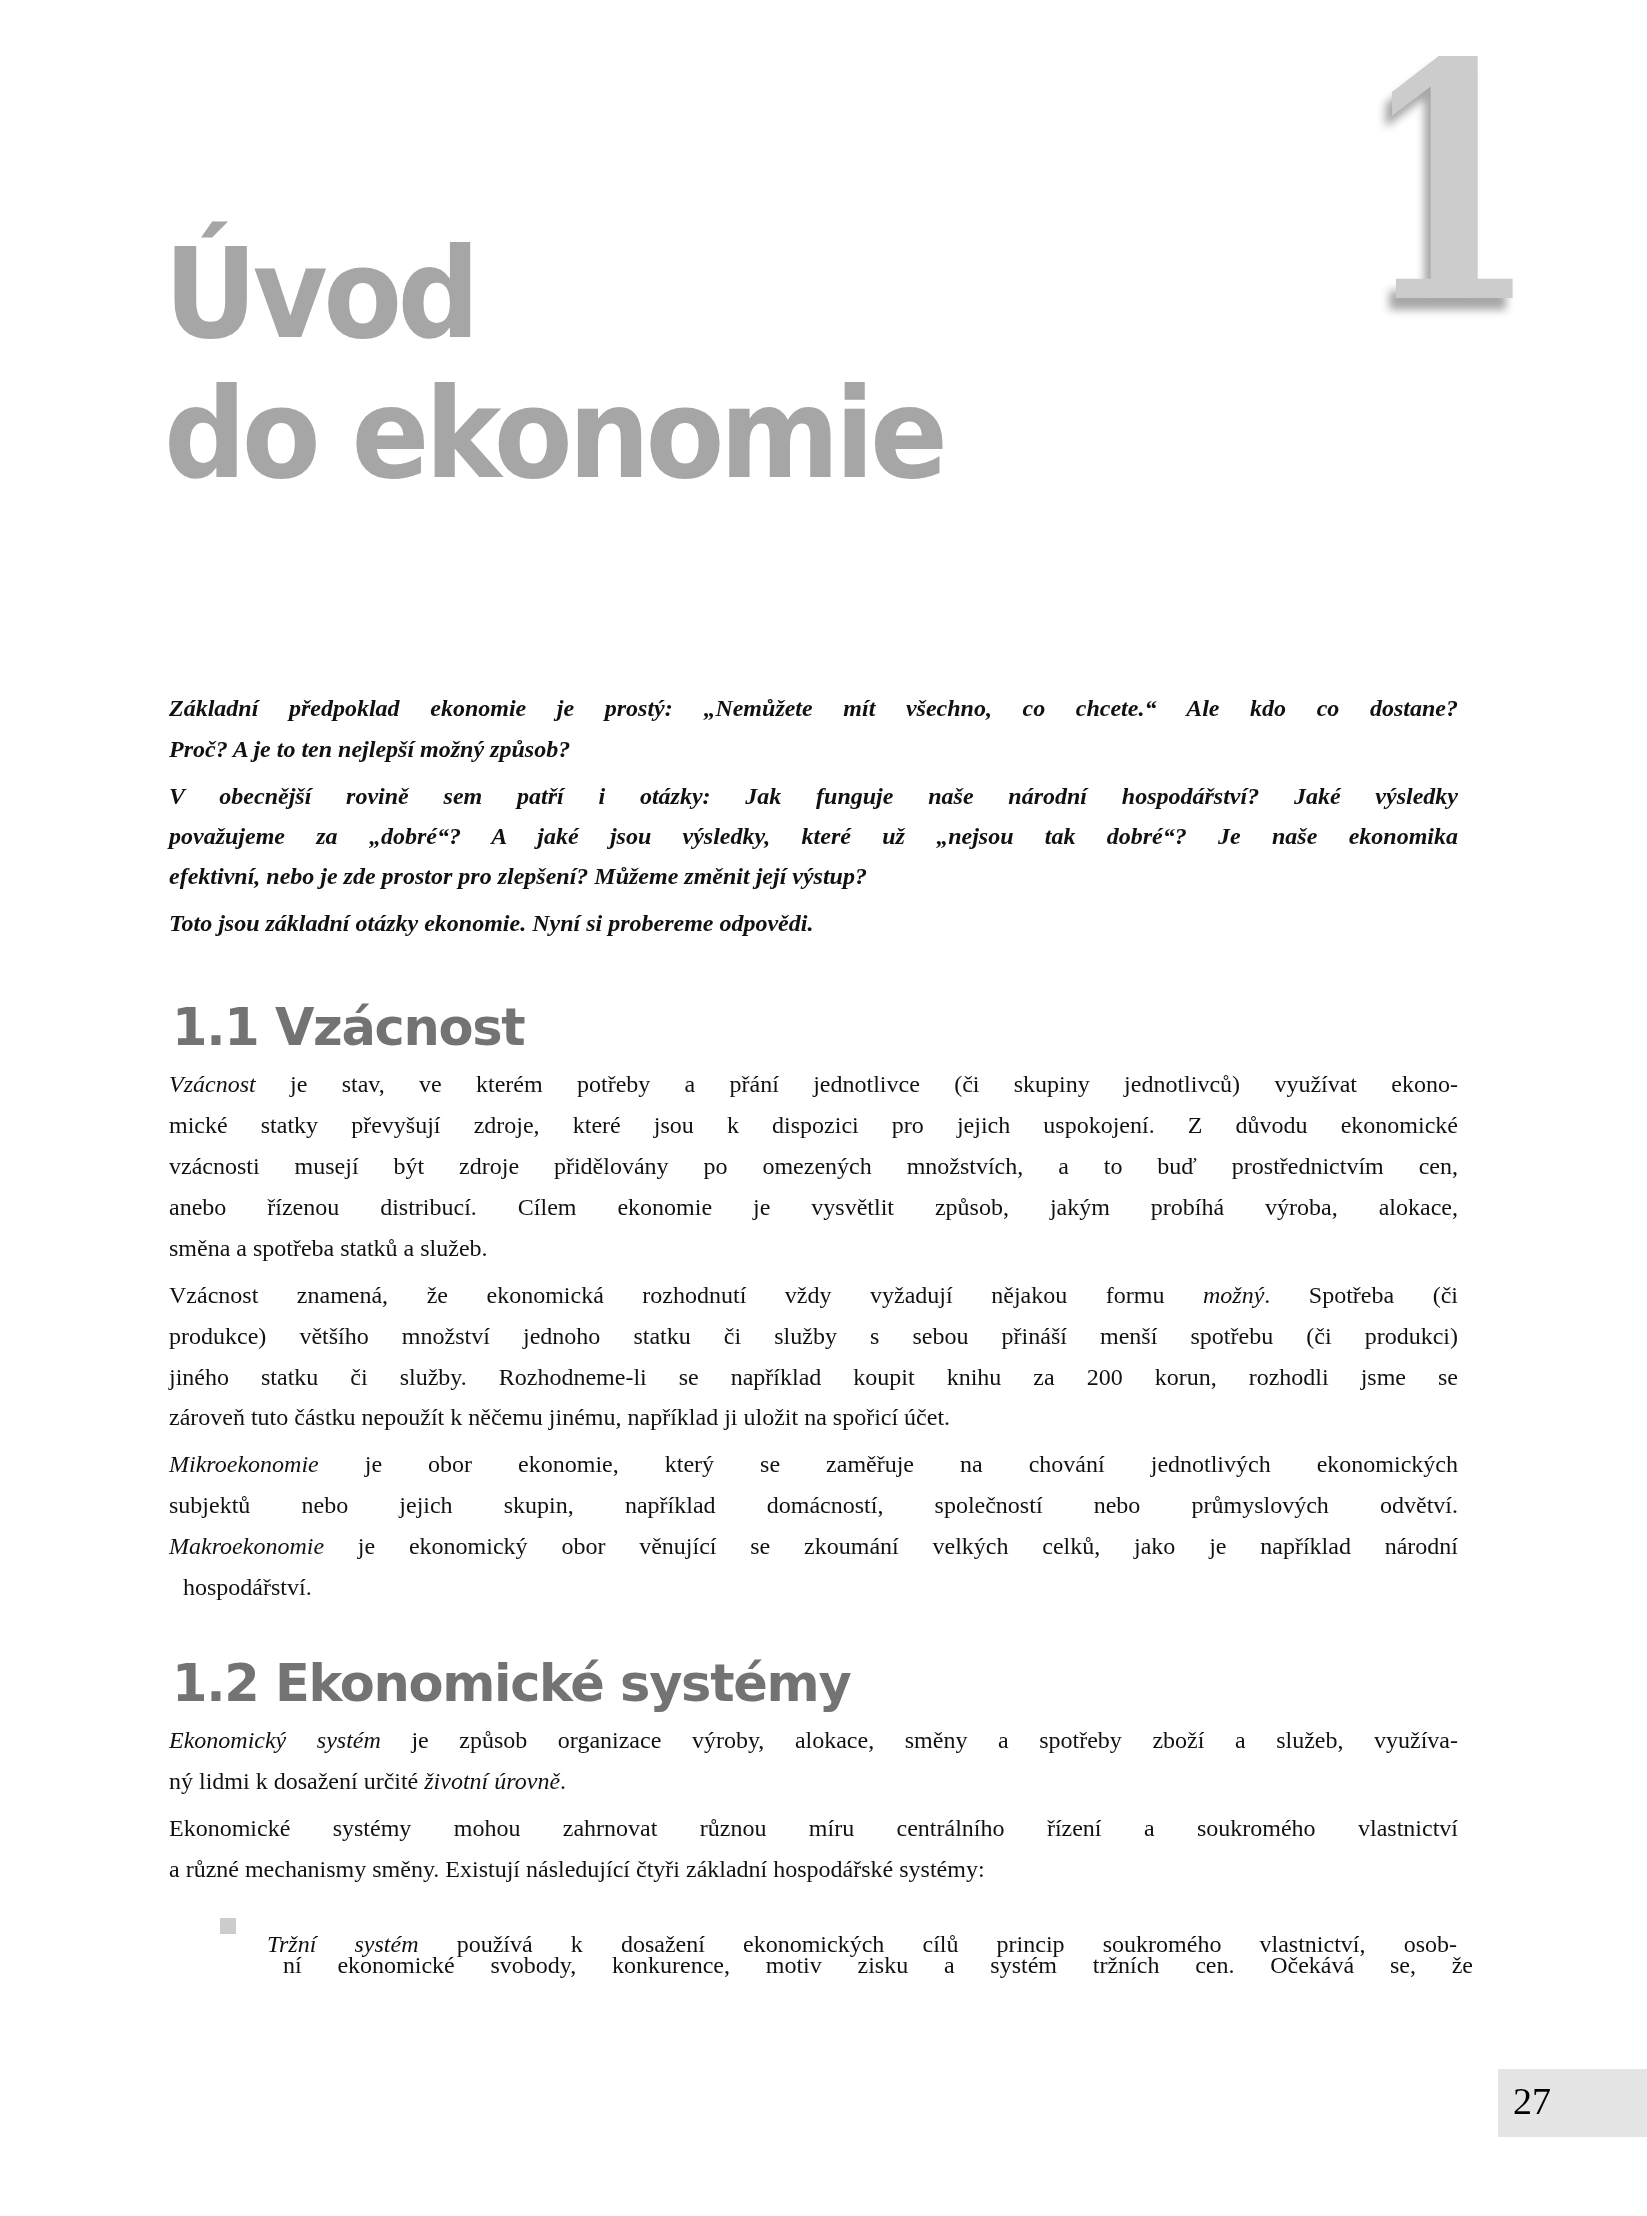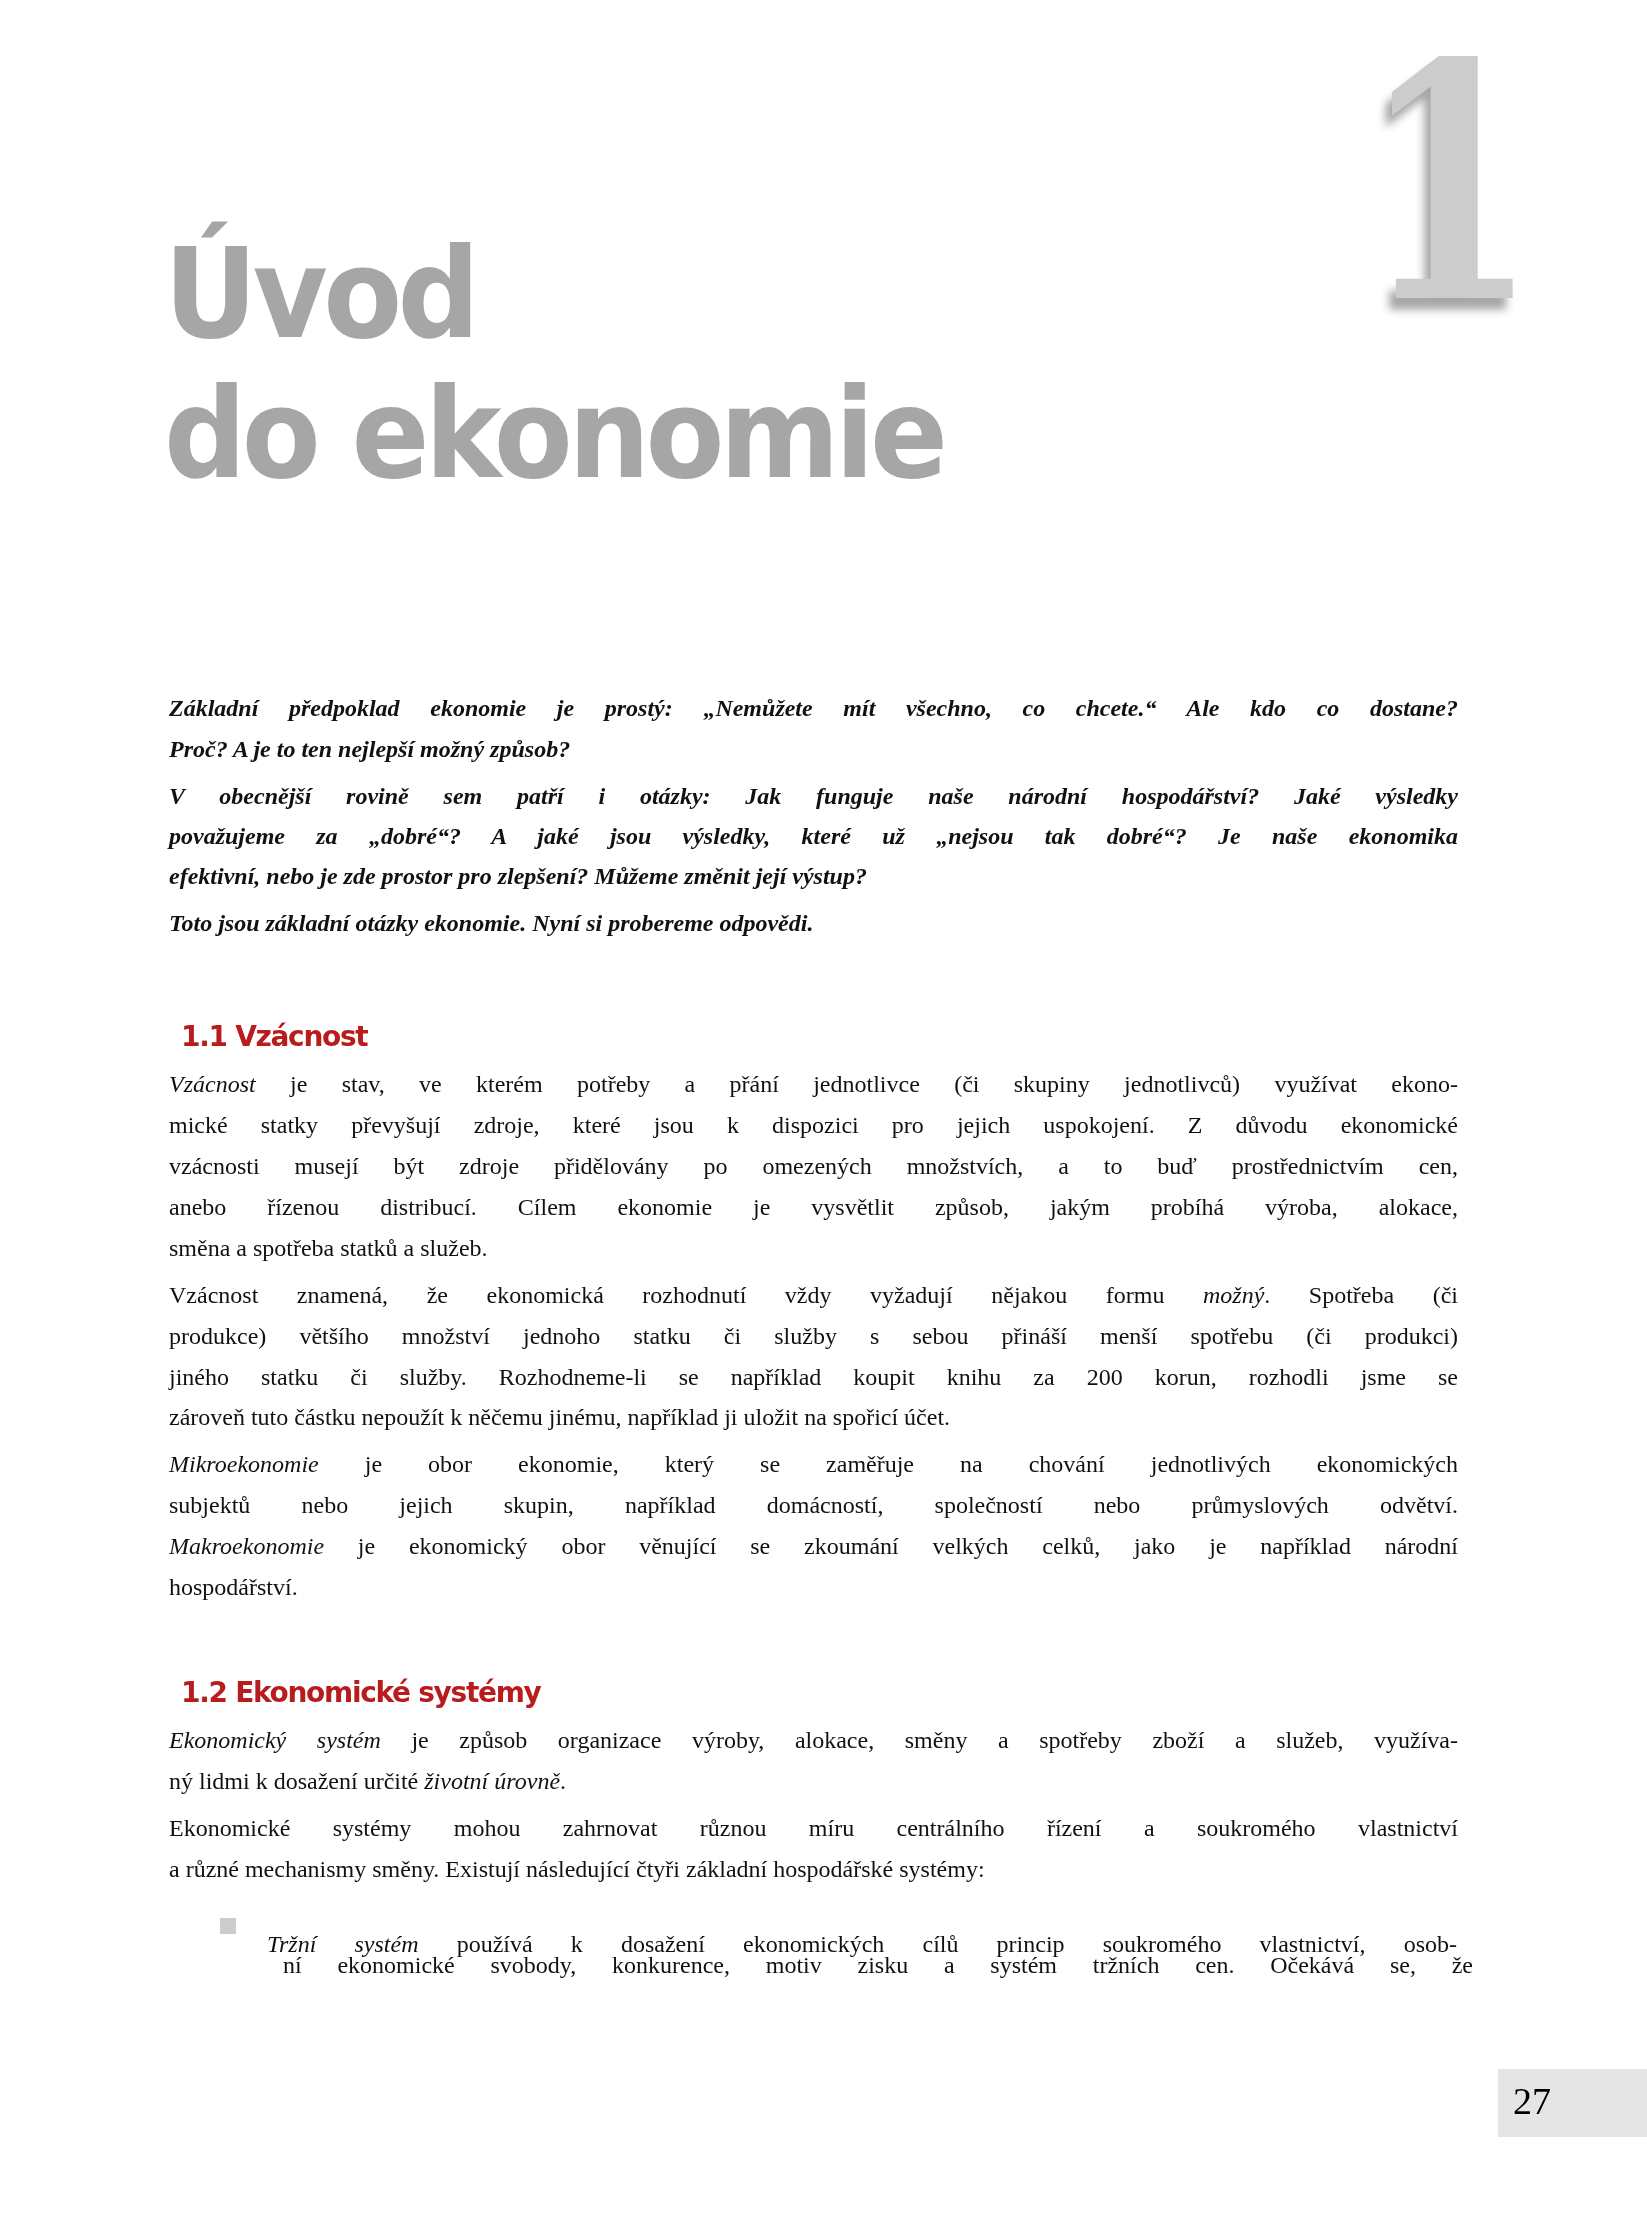--- a/index.html
+++ b/index.html
@@ -29,21 +29,21 @@
     color: #111; white-space: nowrap; text-align: justify; text-align-last: justify;
   }
   .line.last { text-align-last: left; }
   .line.intro { font-style: italic; font-weight: bold; }
   .line.bullet-line { left: 267px; width: 1190px; }
   .line em { font-style: italic; }
 
   .heading {
     position: absolute; left: 169px;
     font-family: "DejaVu Sans", sans-serif; font-weight: bold;
-    font-size: 28px; line-height: 50px; color: #b91c1c; margin: 12px;
+    font-size: 51px; line-height: 50px; color: #737373; margin: 3px;
     letter-spacing: -1.3px;
   }
 
   .bullet-square {
     position: absolute; left: 220px; top: 1918px; width: 16px; height: 16px;
     background: #cccccc;
   }
 
   .page-number-box {
     position: absolute; left: 1498px; top: 2069px; width: 149px; height: 68px;
@@ -89,21 +89,21 @@
     <div class="line" style="top: 1275px; white-space: nowrap; transform-origin: left top; width: 1289px; transform: scaleX(0.99999);"><span>Vzácnost znamená, že ekonomická rozhodnutí vždy vyžadují nějakou formu </span><em>možný</em><span>. Spotřeba (či</span></div>
     <div class="line" style="top: 1316px; white-space: nowrap;">produkce) většího množství jednoho statku či služby s sebou přináší menší spotřebu (či produkci)</div>
     <div class="line" style="top: 1357px; white-space: nowrap;">jiného statku či služby. Rozhodneme-li se například koupit knihu za 200 korun, rozhodli jsme se</div>
     <div class="line last" style="top: 1397px; white-space: nowrap;">zároveň tuto částku nepoužít k něčemu jinému, například ji uložit na spořicí účet.</div>
   </div>
 
   <div>
     <div class="line" style="top: 1444px; white-space: nowrap;"><em>Mikroekonomie</em><span> je obor ekonomie, který se zaměřuje na chování jednotlivých ekonomických</span></div>
     <div class="line" style="top: 1485px; white-space: nowrap;">subjektů nebo jejich skupin, například domácností, společností nebo průmyslových odvětví.</div>
     <div class="line" style="top: 1526px; white-space: nowrap;"><em>Makroekonomie</em><span> je ekonomický obor věnující se zkoumání velkých celků, jako je například národní</span></div>
-    <div class="line last" style="top: 1567px; white-space: nowrap;">hospodářství.</div>
+    <div class="line last" style="top: 1567px; white-space: nowrap; margin-left: 14px;">hospodářství.</div>
   </div>
 
   <h2 class="heading" style="top:1656px">1.2 Ekonomické systémy</h2>
 
   <div>
     <div class="line" style="top: 1720px; white-space: nowrap;"><em>Ekonomický systém</em><span> je způsob organizace výroby, alokace, směny a spotřeby zboží a služeb, využíva-</span></div>
     <div class="line last" style="top: 1761px; white-space: nowrap;"><span>ný lidmi k dosažení určité </span><em>životní úrovně</em><span>.</span></div>
   </div>
 
   <div>

